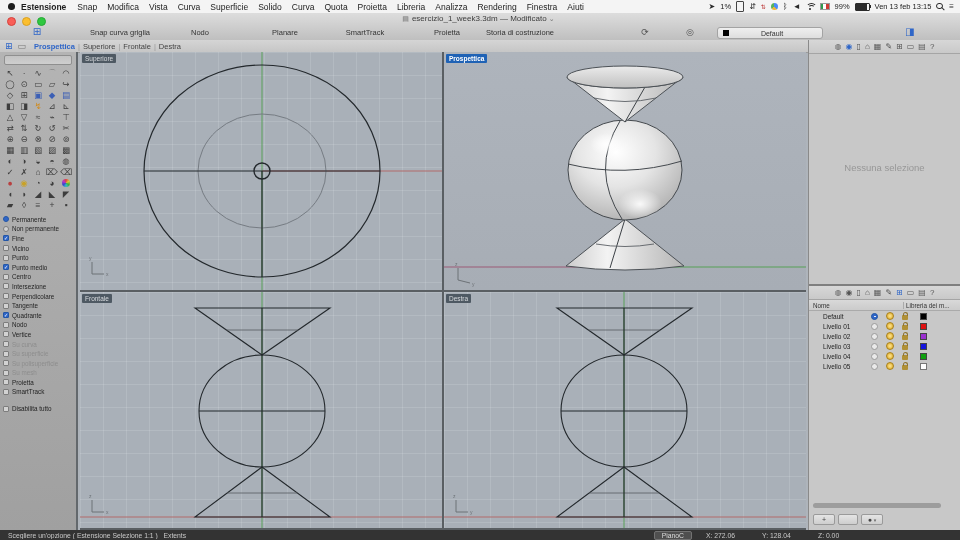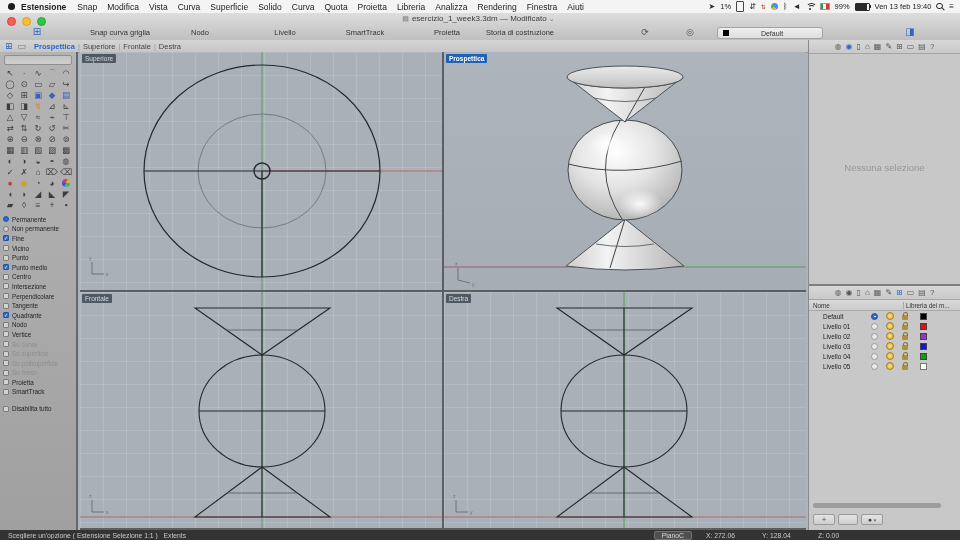--- a/index.html
+++ b/index.html
@@ -162,41 +162,41 @@
         <i class="w2"></i>
         <span class="dot"></span>
       </span>
     <span class="flag">
         <i class="g"></i>
         <i class="w"></i>
         <i class="r"></i>
       </span>
     <span>99%</span>
     <span class="bat"></span>
-    <span>Ven 13 feb 19:40</span>
+    <span>Ven 13 feb 13:15</span>
     <span class="mag"></span>
     <span class="sic">≡</span>
   </span>
 </div>
 
 <div id="titlebar">
   <span class="traffic">
     <span class="tl close"></span>
     <span class="tl min"></span>
     <span class="tl max"></span>
   </span>
   <div id="win-title">
     <span class="doc">▤</span><span>esercizio_1_week3.3dm — Modificato</span>
     <span class="doc">⌄</span>
   </div>
   <div class="tb-row">
     <span id="tb-grid">⊞</span>
     <span class="tbl" style="left:120px">Snap curva griglia</span>
     <span class="tbl" style="left:200px">Nodo</span>
-    <span class="tbl" style="left:285px">Livello</span>
+    <span class="tbl" style="left:285px">Planare</span>
     <span class="tbl" style="left:365px">SmartTrack</span>
     <span class="tbl" style="left:447px">Proietta</span>
     <span class="tbl" style="left:520px">Storia di costruzione</span>
     <span class="tb-circ" style="left:645px">⟳</span>
     <span class="tb-circ" style="left:690px">◎</span>
     <span id="tb-dropdown">
       <span class="sw"></span>
       <span class="lbl">Default</span>
     </span>
     <span id="tb-panelicon">◨</span>

